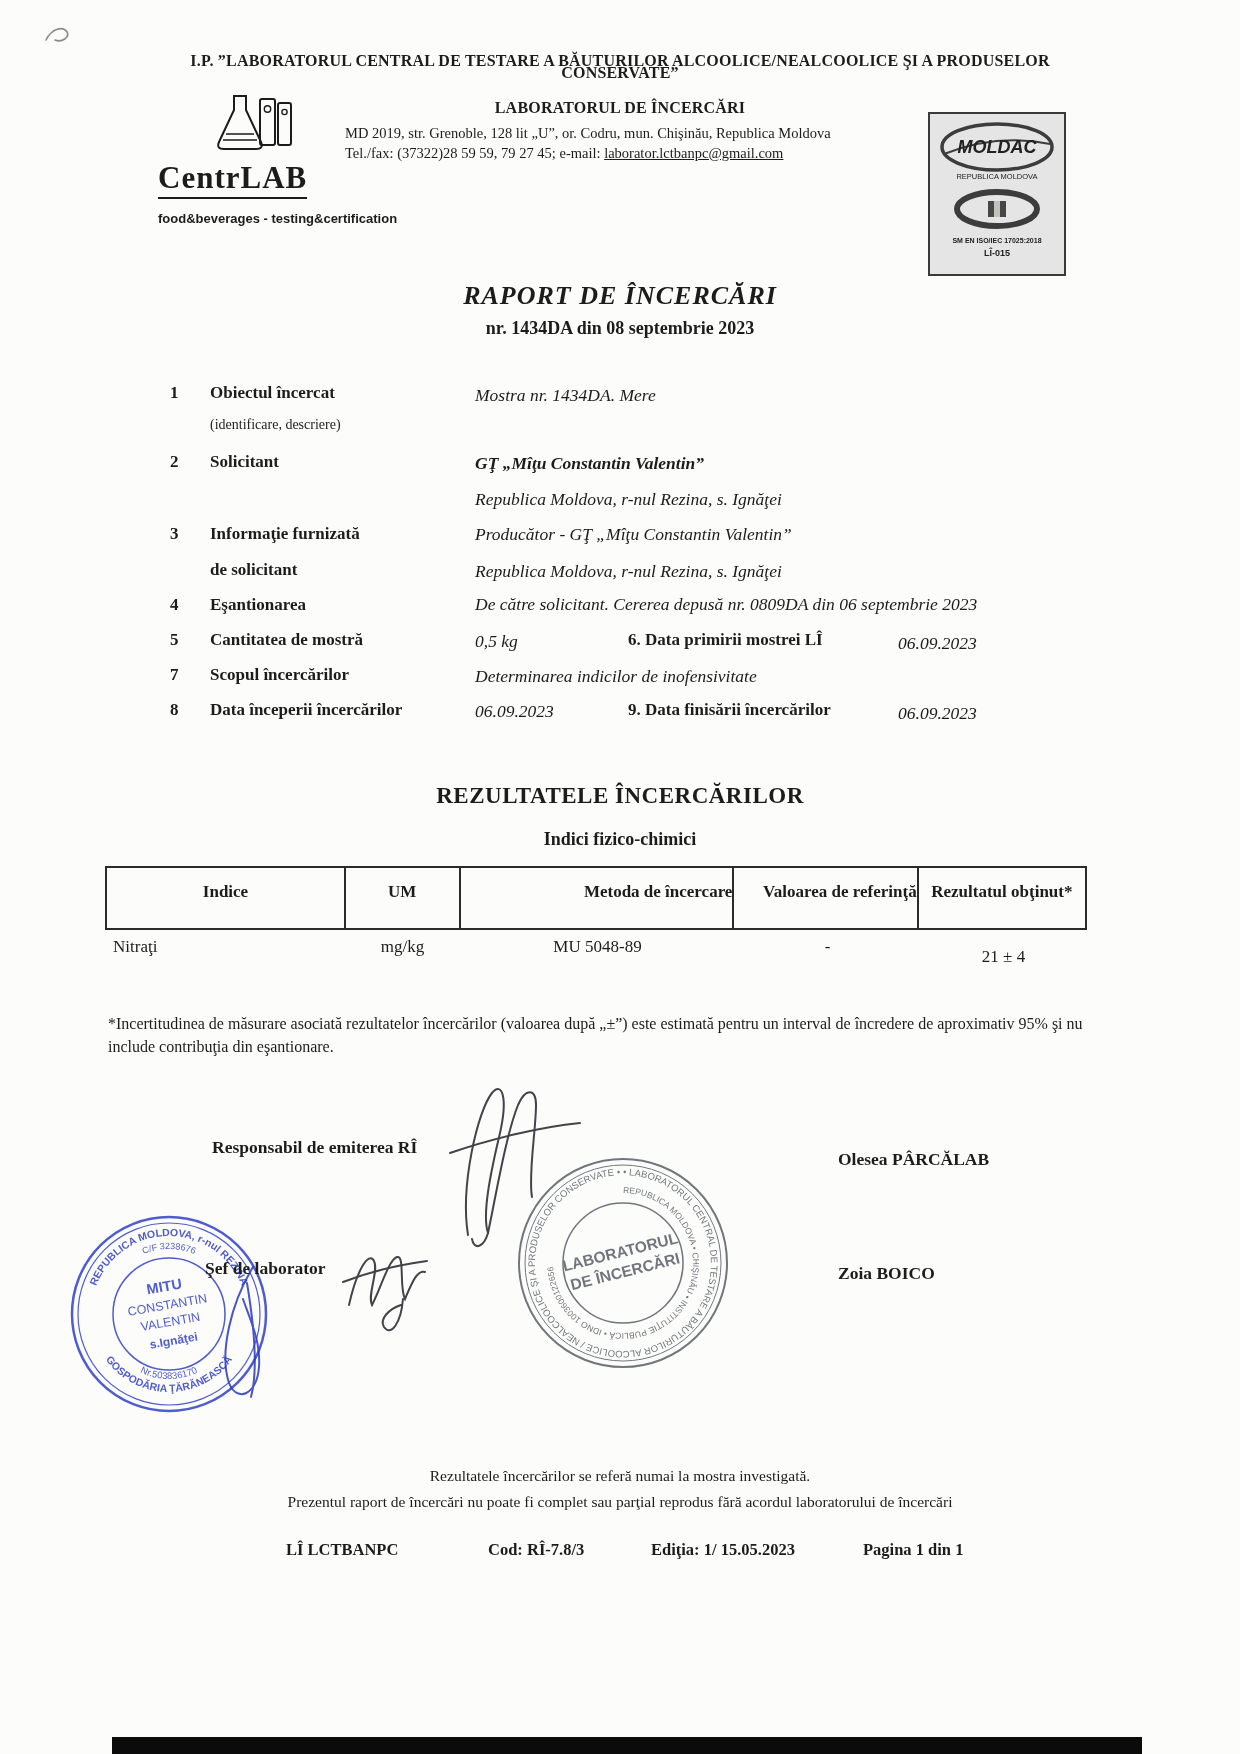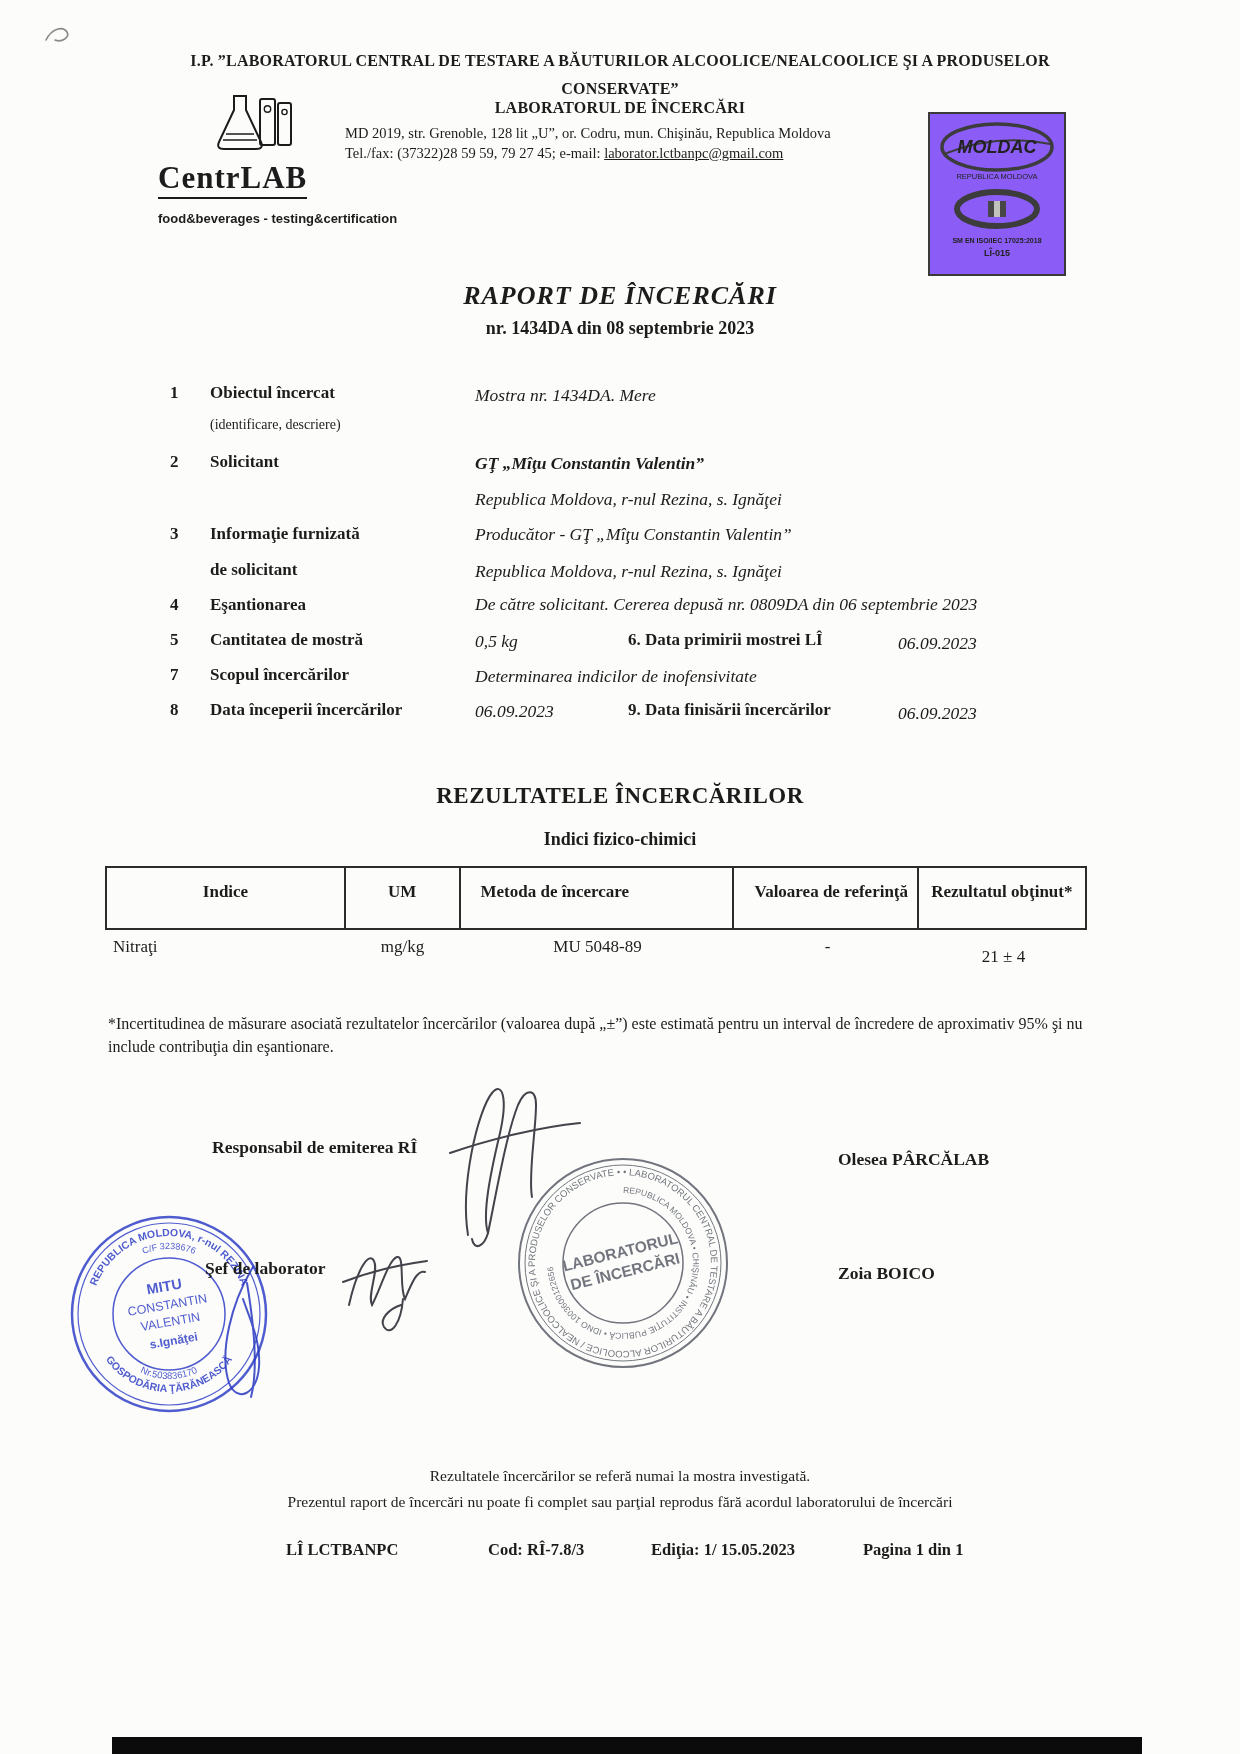--- a/index.html
+++ b/index.html
@@ -15,28 +15,28 @@
   .org{font-weight:bold;font-size:16px;letter-spacing:.2px;}
   .email{text-decoration:underline;cursor:pointer;}
   .brand{font-size:31px;font-weight:bold;letter-spacing:1px;display:inline-block;
          border-bottom:2.5px solid #1b1b1b;padding-bottom:1px;}
   .brand-tag{font-family:"Liberation Sans",sans-serif;font-size:13px;font-weight:bold;margin-top:12px;}
   .contact{font-size:14.5px;line-height:20px;}
   .title-main{font-size:26px;font-weight:bold;font-style:italic;letter-spacing:1px;}
   .title-sub{font-size:18px;font-weight:bold;}
   .res-head{font-size:23px;font-weight:bold;letter-spacing:.5px;}
   .res-sub{font-size:18px;font-weight:bold;}
-  .moldac{border:2px solid #3a3a3a;display:flex;align-items:center;justify-content:center;background:#8b5cf6;}
+  .moldac{border:2px solid #3a3a3a;display:flex;align-items:center;justify-content:center;background:#e5e5e5;}
   
   .rtable{font-size:17px;}
   .thead{display:flex;border:2px solid #2b2b2b;height:64px;box-sizing:border-box;}
   .th{border-right:2px solid #2b2b2b;box-sizing:border-box;font-weight:bold;
       padding-top:8px;line-height:31px;text-align:center;}
   .th:last-child{border-right:none;}
-  .th.leftal{text-align:left;padding-left:20px;}
+  .th.leftal{text-align:right;padding-left:20px;}
   .trow{display:flex;}
   .td{box-sizing:border-box;padding-top:7px;text-align:center;}
   .td.leftal{text-align:left;padding-left:8px;}
   .dropped{position:relative;top:10px;display:inline-block;}
   .footnote{font-size:16px;line-height:23px;}
   .sig-label{font-weight:bold;font-size:17.5px;white-space:nowrap;}
   .foot-note{font-size:15.5px;}
   .foot-item{font-weight:bold;font-size:16.5px;white-space:nowrap;margin-left:33px;}
   .blackbar{background:#0b0b0b;}
   svg text{font-family:"Liberation Sans",sans-serif;}
@@ -44,21 +44,21 @@
 </head>
 <body>
 
 <div class="page">
 
   <svg class="abs" style="left:42px;top:22px" width="40" height="26" viewBox="0 0 40 26">
     <path d="M4 18 C10 6 21 4 25 10 C28 15 20 21 13 18" fill="none" stroke="#8a8a86" stroke-width="1.6" stroke-linecap="round"></path>
   </svg>
 
   <div class="abs center org" style="top:52px">I.P. ”LABORATORUL CENTRAL DE TESTARE A BĂUTURILOR ALCOOLICE/NEALCOOLICE ŞI A PRODUSELOR</div>
-  <div class="abs center org" style="top:80px">CONSERVATE”</div>
+  <div class="abs center org" style="top:64px">CONSERVATE”</div>
   <div class="abs center org" style="top:99px">LABORATORUL DE ÎNCERCĂRI</div>
 
   <div class="abs" style="left:158px;top:92px;width:240px">
     <svg width="96" height="64" viewBox="0 0 96 64" style="margin-left:46px">
       <g stroke="#1b1b1b" stroke-width="2" fill="none">
         <path d="M30 4 h12 v14 l15 32 q3 7 -5 7 H20 q-8 0 -5 -7 l15 -32 z"></path>
         <path d="M22 42 h28 M19 48 h34" stroke-width="1.4"></path>
         <rect x="56" y="7" width="15" height="46" rx="2"></rect>
         <rect x="74" y="11" width="13" height="42" rx="2"></rect>
         <circle cx="63.5" cy="17" r="3.2" stroke-width="1.4"></circle>

